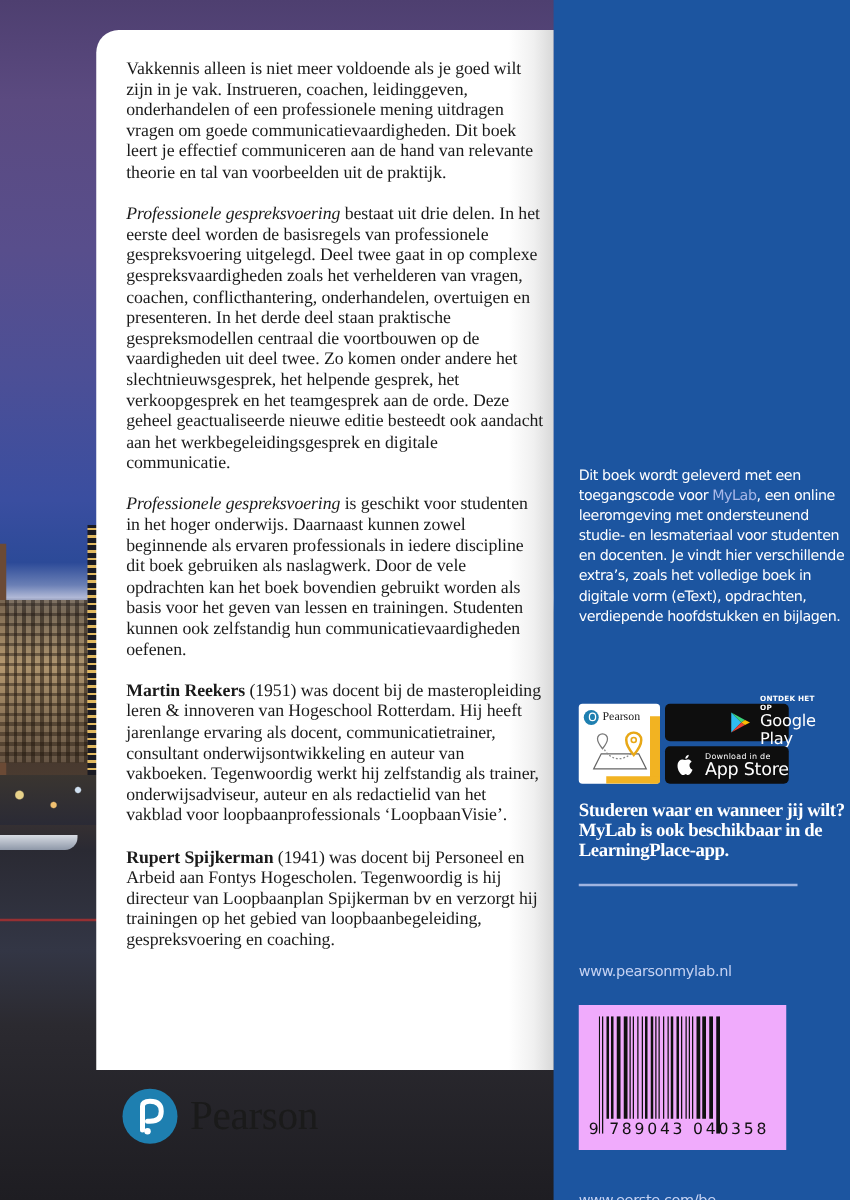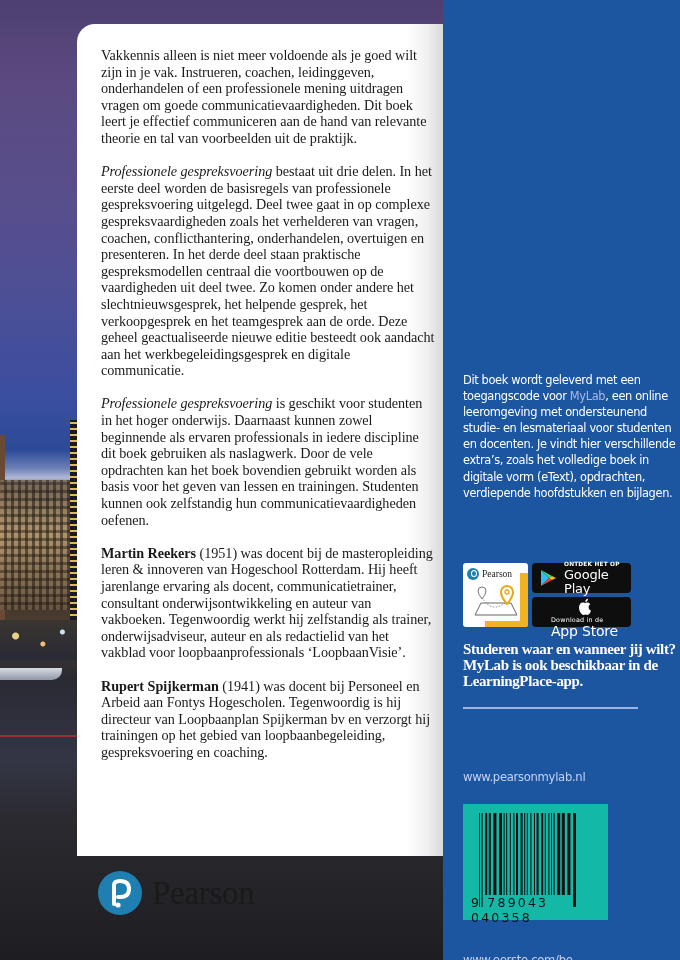--- a/index.html
+++ b/index.html
@@ -91,38 +91,38 @@
   .lp-logo { position: absolute; left: 4px; top: 5px; display: flex; align-items: center; }
   .lp-logo .dot { width: 12px; height: 12px; border-radius: 50%; background: #1e7fb0; position: relative; }
   .lp-logo .dot::after { content: ""; position: absolute; left: 4px; top: 2px; width: 4px; height: 5px; border: 1.3px solid #fff; border-radius: 50%; }
   .lp-logo span { font-family: "Liberation Serif", serif; font-size: 9.5px; color: #1a1a1a; margin-left: 3px; }
   .lp-map { position: absolute; left: 10px; top: 22px; }
 
   .store-btn {
     position: absolute; left: 69px; width: 99px; height: 30px; background: #0e0e0e;
     border-radius: 4px; display: flex; align-items: center;
   }
-  .store-btn.google { top: 0; }
-  .store-btn.apple { top: 34px; flex-direction: column; }
+  .store-btn.google { top: 0; padding-left: 44px; }
+  .store-btn.apple { top: 34px; }
   .store-btn .icon { width: 20px; height: 20px; margin-left: 6px; flex: 0 0 auto; }
   .store-btn .txt { margin-left: 6px; display: flex; flex-direction: column; color: #fff; }
   .store-btn .small { font-size: 5.8px; line-height: 7px; font-weight: bold; letter-spacing: .2px; }
   .store-btn .big { font-size: 13px; line-height: 14px; letter-spacing: -.2px; }
 
   .studeren {
     position: absolute; left: 20px; top: 641px; width: 215px;
     font-size: 15px; line-height: 16.2px; font-weight: bold; letter-spacing: -0.35px; font-family: Liberation Serif, serif;
   }
   .divider { position: absolute; left: 20px; top: 707px; width: 175px; height: 2px; background: #9fb4e0; }
 
   .links { position: absolute; left: 20px; top: 725px; font-size: 11.6px; line-height: 17px; color: #c5d2f2; letter-spacing: -0.3px; }
   .links a { display: block; color: #c5d2f2; text-decoration: none; margin-top: 44px; }
 
   .barcode {
-    position: absolute; left: 20px; top: 804px; width: 145px; height: 116px; background: #14b8a6;
+    position: absolute; left: 20px; top: 804px; width: 166px; height: 116px; background: #f0abfc;
   }
   .barcode svg { position: absolute; left: 16px; top: 9px; }
   .barcode .isbn {
     position: absolute; left: 8px; top: 91px; font-family: "DejaVu Sans", sans-serif; font-size: 12.5px;
     color: #111; letter-spacing: 2.2px; background: transparent;
   }
 </style>
 </head>
 <body>
 

